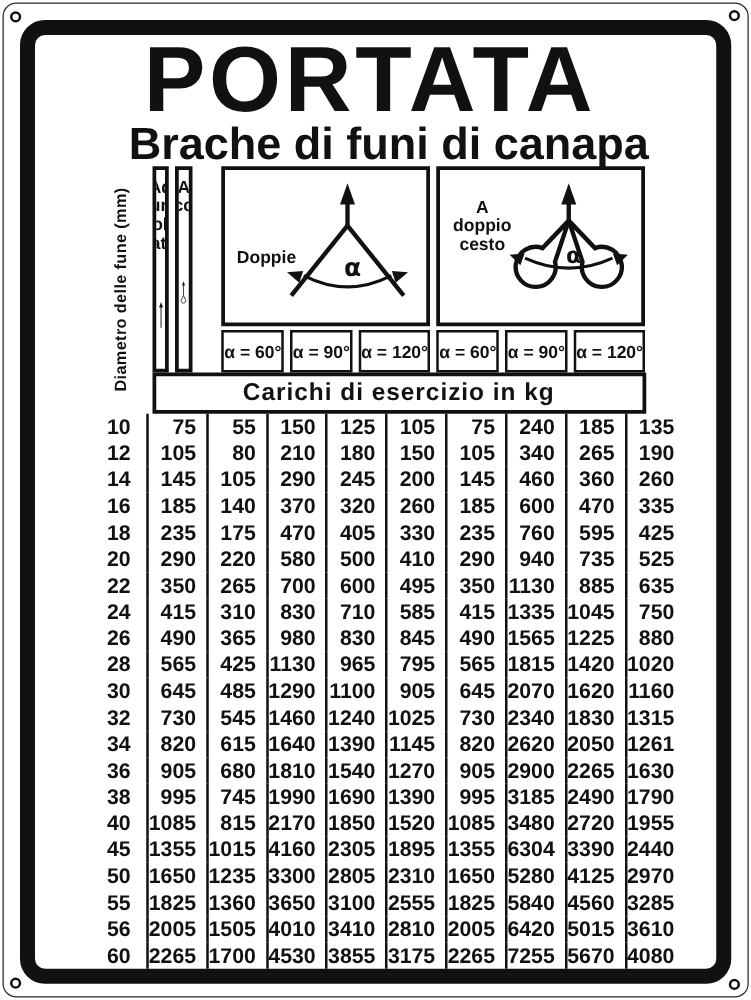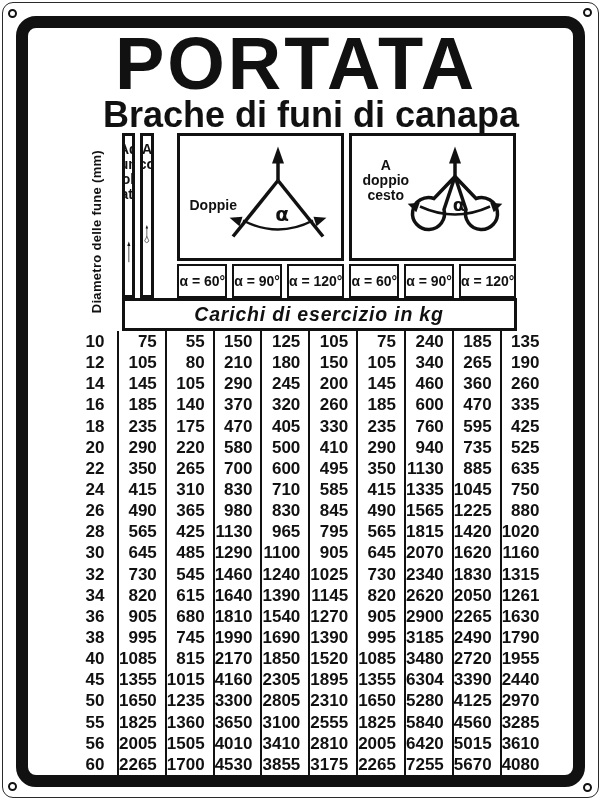--- a/index.html
+++ b/index.html
@@ -78,21 +78,21 @@
     grid-row:2;border:2.5px solid var(--ink);margin:0 2.5px;
     display:flex;align-items:center;justify-content:center;
     font-size:14px;white-space:nowrap;
   }
   .a1{grid-column:5;}.a2{grid-column:6;}.a3{grid-column:7;}
   .a4{grid-column:8;}.a5{grid-column:9;}.a6{grid-column:10;}
   .banner-row{display:grid;grid-template-columns:var(--cols);height:33px;}
   .banner{
     grid-column:2/11;border:3px solid var(--ink);margin:0 2.5px;
     display:flex;align-items:center;justify-content:center;
-    font-size:19.5px;letter-spacing:0.8px;font-style:italic;
+    font-size:19.5px;letter-spacing:0.8px;
   }
   .data-grid{
     flex:1;display:grid;grid-template-columns:var(--cols);
     grid-template-rows:repeat(21,1fr);
   }
   .cell{
     display:flex;align-items:center;font-size:17px;line-height:1;
   }
   .cell.sep{border-right:2px solid var(--ink);}
   .cell.dia{justify-content:center;}

